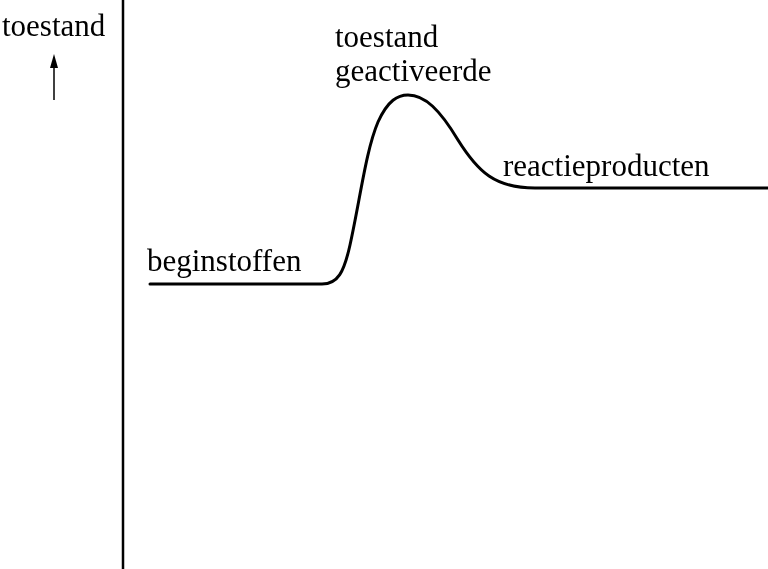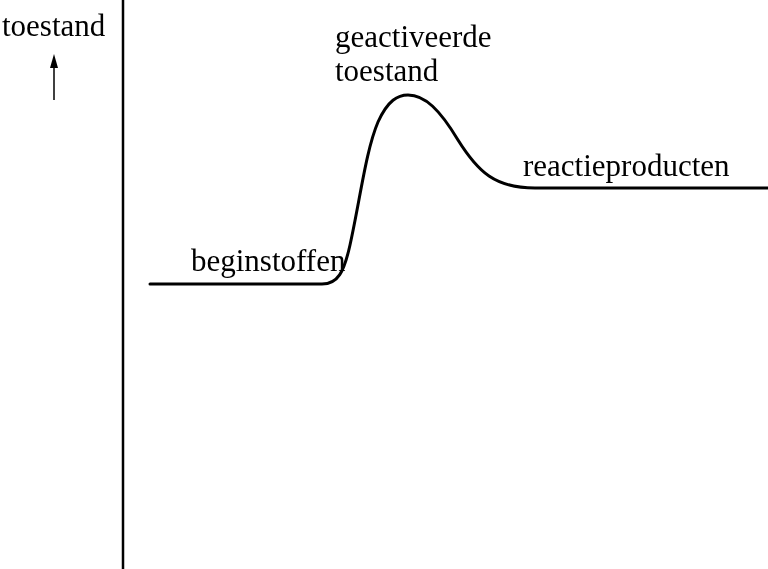--- a/index.html
+++ b/index.html
@@ -24,22 +24,22 @@
     }
     .label {
       position: absolute;
       font-size: 31px;
       line-height: 1;
       white-space: nowrap;
       color: #000;
     }
     .y-label { left: 2px; top: 10px; }
     .peak-label { left: 335px; top: 20px; line-height: 34px; }
-    .start-label { left: 147px; top: 245px; margin-left: 44px; }
-    .end-label { left: 523px; top: 150px; }
+    .start-label { left: 147px; top: 245px; }
+    .end-label { left: 503px; top: 150px; }
   </style>
 </head>
 <body>
 
 <svg class="diagram-svg" viewBox="0 0 768 569" xmlns="http://www.w3.org/2000/svg">
 
   <line x1="123" y1="0" x2="123" y2="569" stroke="#000" stroke-width="2.5"></line>
 
   <g>
     <line x1="54" y1="100" x2="54" y2="66" stroke="#000" stroke-width="1.5"></line>
@@ -52,19 +52,19 @@
            C 360 200, 366 150, 378 122
            C 388 100, 398 95, 408 95
            C 425 95, 440 110, 458 140
            C 478 172, 495 188, 535 188
            L 768 188" fill="none" stroke="#000" stroke-width="3" stroke-linecap="round" stroke-linejoin="round"></path>
 </svg>
 
 <div class="label y-label">toestand</div>
 
 <div class="label peak-label">
+  <div>toestand</div>
   <div>geactiveerde</div>
-  <div>toestand</div>
 </div>
 
 <div class="label start-label">beginstoffen</div>
 
 <div class="label end-label">reactieproducten</div>
 
 </body></html>

